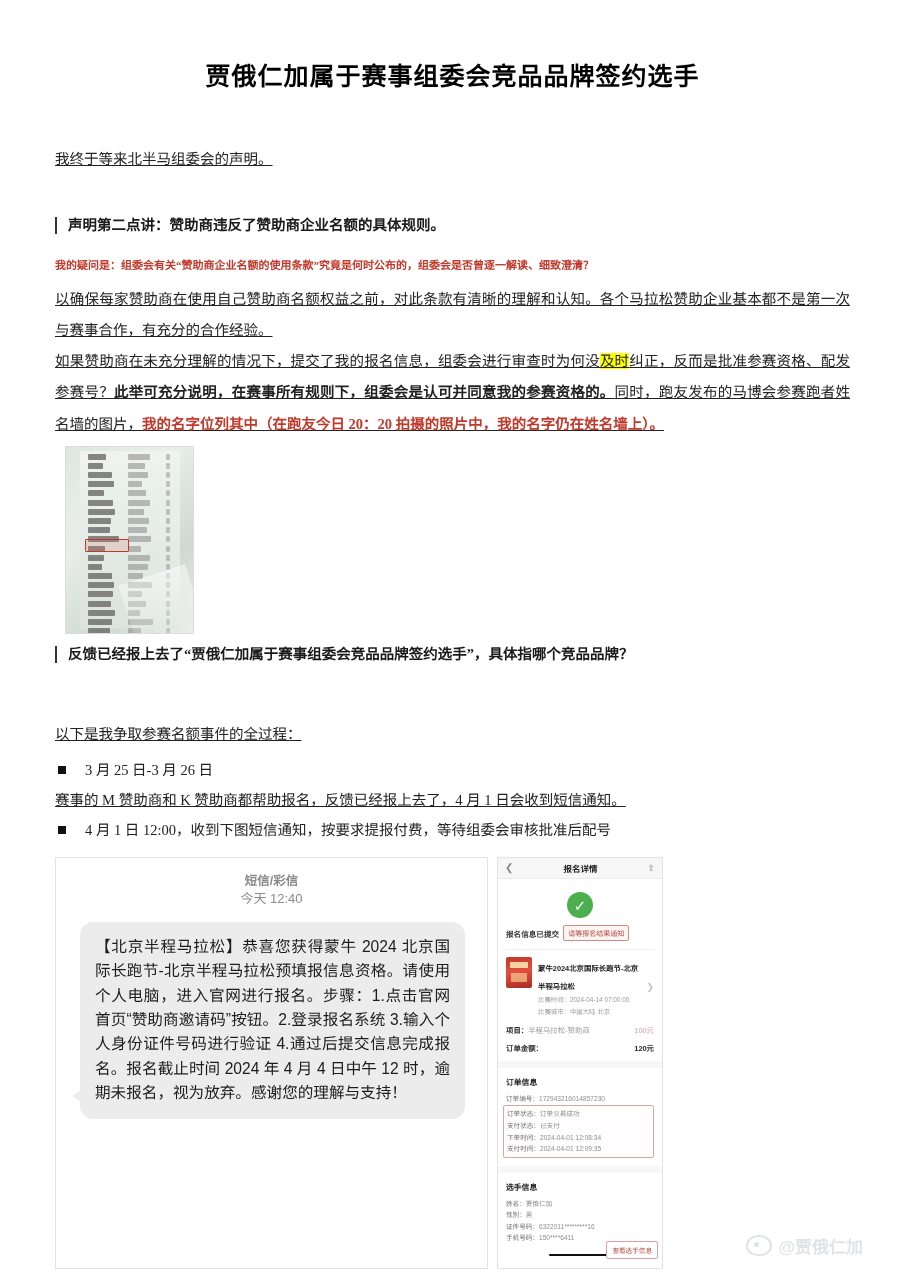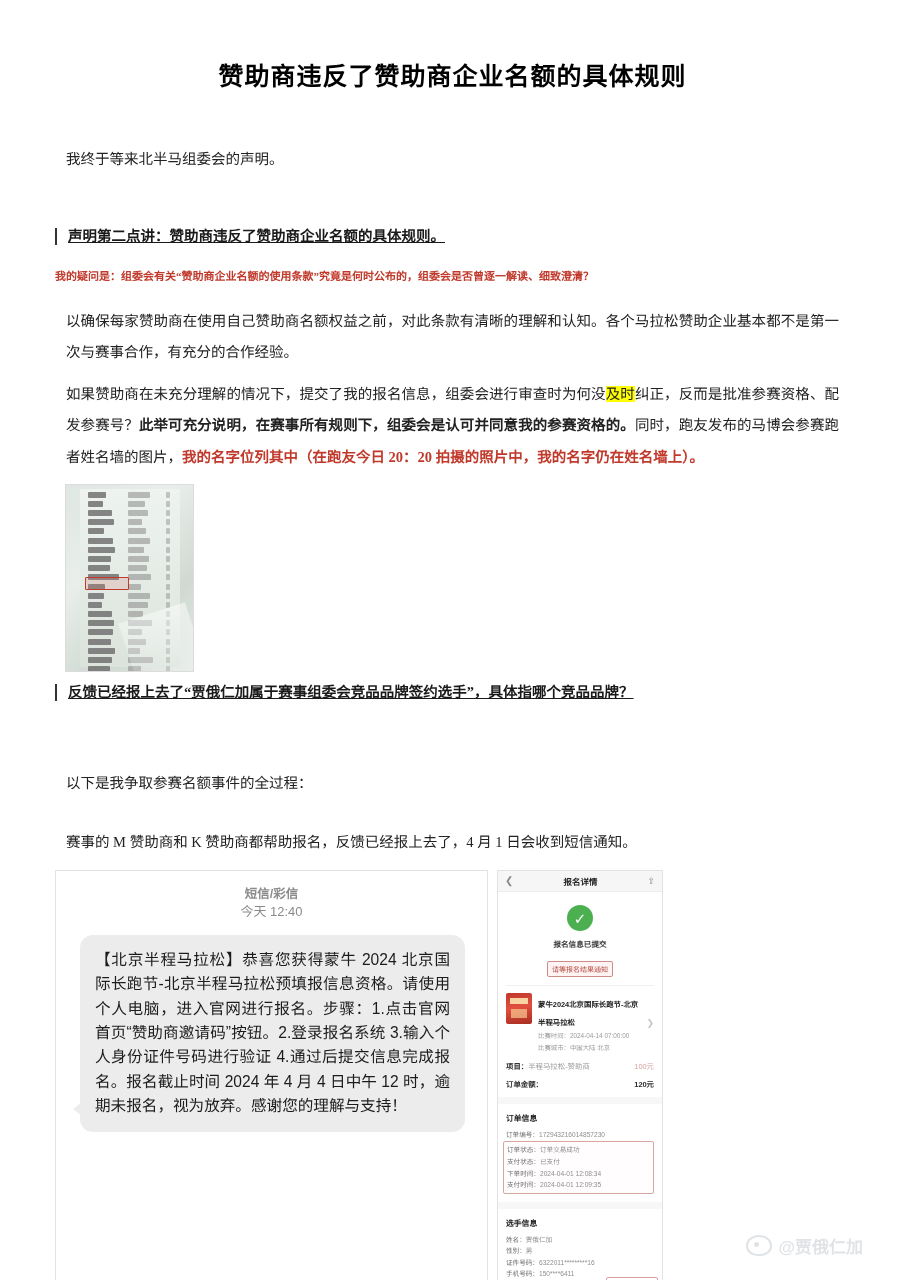--- a/index.html
+++ b/index.html
@@ -26,22 +26,23 @@
     font-weight:bold;
     letter-spacing:1px;
     color:#000;
     font-family:"Liberation Serif","DejaVu Serif",serif;
   }
   
   .para{
     font-size:14.5px;
     line-height:2.15;
     color:#222;
-    margin:11px;
+    margin:0;
     text-align:justify;
+    text-decoration:underline;
   }
   .p-intro{margin-top:52px;}
   .blockgap{height:36px;}
   .blockgap-sm{height:14px;}
   .blockgap-xs{height:6px;}
 
   
   .sec-head{
     display:flex;
     align-items:flex-start;
@@ -52,21 +53,21 @@
   }
   .sec-bar{
     display:inline-block;
     width:2px;
     min-width:2px;
     height:17px;
     background:#333;
     margin-top:6px;
     margin-right:11px;
   }
-  .sec-head .sec-text{font-weight:bold;text-decoration:underline;}
+  .sec-head .sec-text{font-weight:bold;}
 
   
   .red{color:#c0392b;font-weight:bold;}
   .redline{
     color:#c0392b;
     font-weight:bold;
     font-size:11px;
     line-height:2.15;
     display:block;
     text-align:justify;
@@ -188,23 +189,22 @@
   .ph-share{font-size:9px;color:#8a8a8a;line-height:1;}
   .ph-card{background:#fff;margin:0;padding:9px 8px 8px 8px;}
   .ph-check-wrap{display:flex;justify-content:center;margin:4px 0 7px 0;}
   .ph-check{
     width:26px;height:26px;border-radius:50%;
     background:#4cb050;
     display:flex;align-items:center;justify-content:center;
     color:#fff;font-size:15px;line-height:1;
   }
   .ph-status-row{
-    display:flex;align-items:center;justify-content:center;gap:12px;
+    display:flex;align-items:center;justify-content:flex-start;gap:4px;
     margin-bottom:8px;
-    flex-direction:column;
   }
   .ph-status-text{font-size:7.6px;color:#3a3a3a;font-weight:bold;}
   .ph-status-badge{
     font-size:7px;color:#b5453c;
     border:1px solid #cf8c86;
     padding:2px 4px;border-radius:2px;
     background:#fdf4f3;
   }
   .ph-event{display:flex;gap:6px;padding-top:7px;border-top:1px solid #f0f0f0;align-items:flex-start;}
   .ph-thumb{
@@ -271,21 +271,21 @@
   .wb-eye::after{
     content:"";position:absolute;left:6px;top:5px;width:5px;height:5px;
     border-radius:50%;background:#9aa4ad;
   }
 </style>
 </head>
 <body>
 
 <div class="page">
 
-  <h1 class="doc-title">赞助商违反了赞助商企业名额的具体规则</h1>
+  <h1 class="doc-title">贾俄仁加属于赛事组委会竞品品牌签约选手</h1>
 
   <p class="para p-intro">我终于等来北半马组委会的声明。</p>
 
   <div class="blockgap"></div>
 
   <div class="sec-head">
     <span class="sec-bar"></span>
     <span class="sec-text">声明第二点讲：赞助商违反了赞助商企业名额的具体规则。</span>
   </div>
 
@@ -381,23 +381,31 @@
     <span class="sec-text">反馈已经报上去了“贾俄仁加属于赛事组委会竞品品牌签约选手”，具体指哪个竞品品牌？</span>
   </div>
 
   <div class="blockgap"></div>
   <div class="blockgap-sm"></div>
 
   <p class="para">以下是我争取参赛名额事件的全过程：</p>
 
   <div class="blockgap-xs"></div>
 
+  <div class="bullet-row">
+    <span class="bullet-sq"></span>
+    <span>3 月 25 日-3 月 26 日</span>
+  </div>
 
   <p class="para">赛事的 M 赞助商和 K 赞助商都帮助报名，反馈已经报上去了，4 月 1 日会收到短信通知。</p>
 
+  <div class="bullet-row">
+    <span class="bullet-sq"></span>
+    <span>4 月 1 日 12:00，收到下图短信通知，按要求提报付费，等待组委会审核批准后配号</span>
+  </div>
 
   <div class="shots">
 
     <div class="shot-sms">
       <div class="sms-meta">
         <div>短信/彩信</div>
         <div class="t2">今天 12:40</div>
       </div>
       <div class="bubble">【北京半程马拉松】恭喜您获得蒙牛 2024 北京国际长跑节-北京半程马拉松预填报信息资格。请使用个人电脑，进入官网进行报名。步骤：1.点击官网首页“赞助商邀请码”按钮。2.登录报名系统 3.输入个人身份证件号码进行验证 4.通过后提交信息完成报名。报名截止时间 2024 年 4 月 4 日中午 12 时，逾期未报名，视为放弃。感谢您的理解与支持！</div>
     </div>

